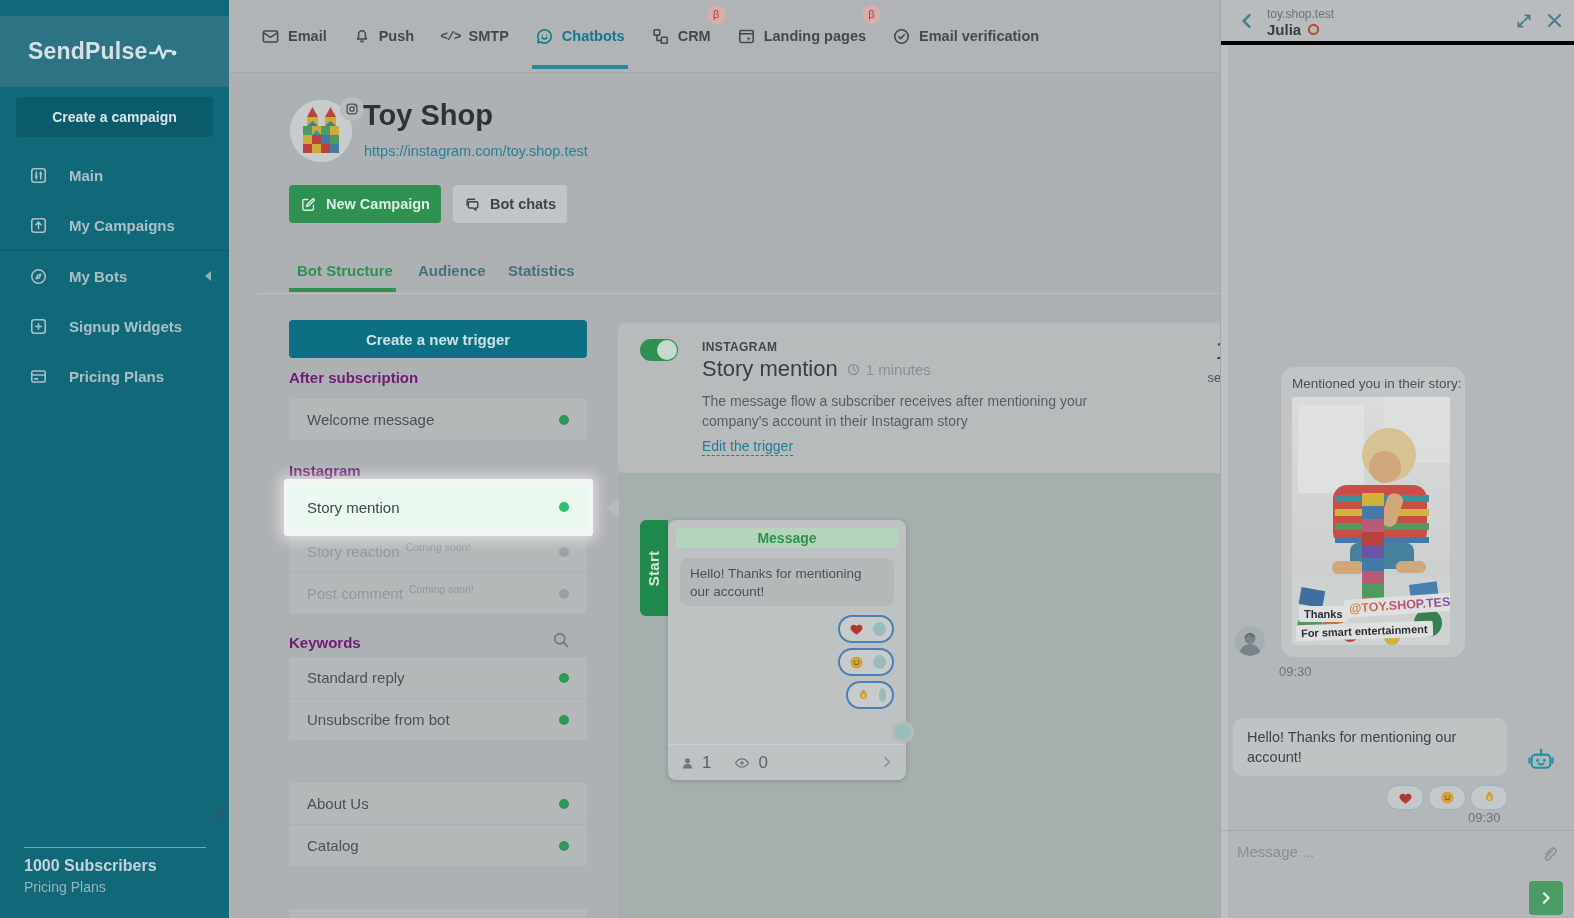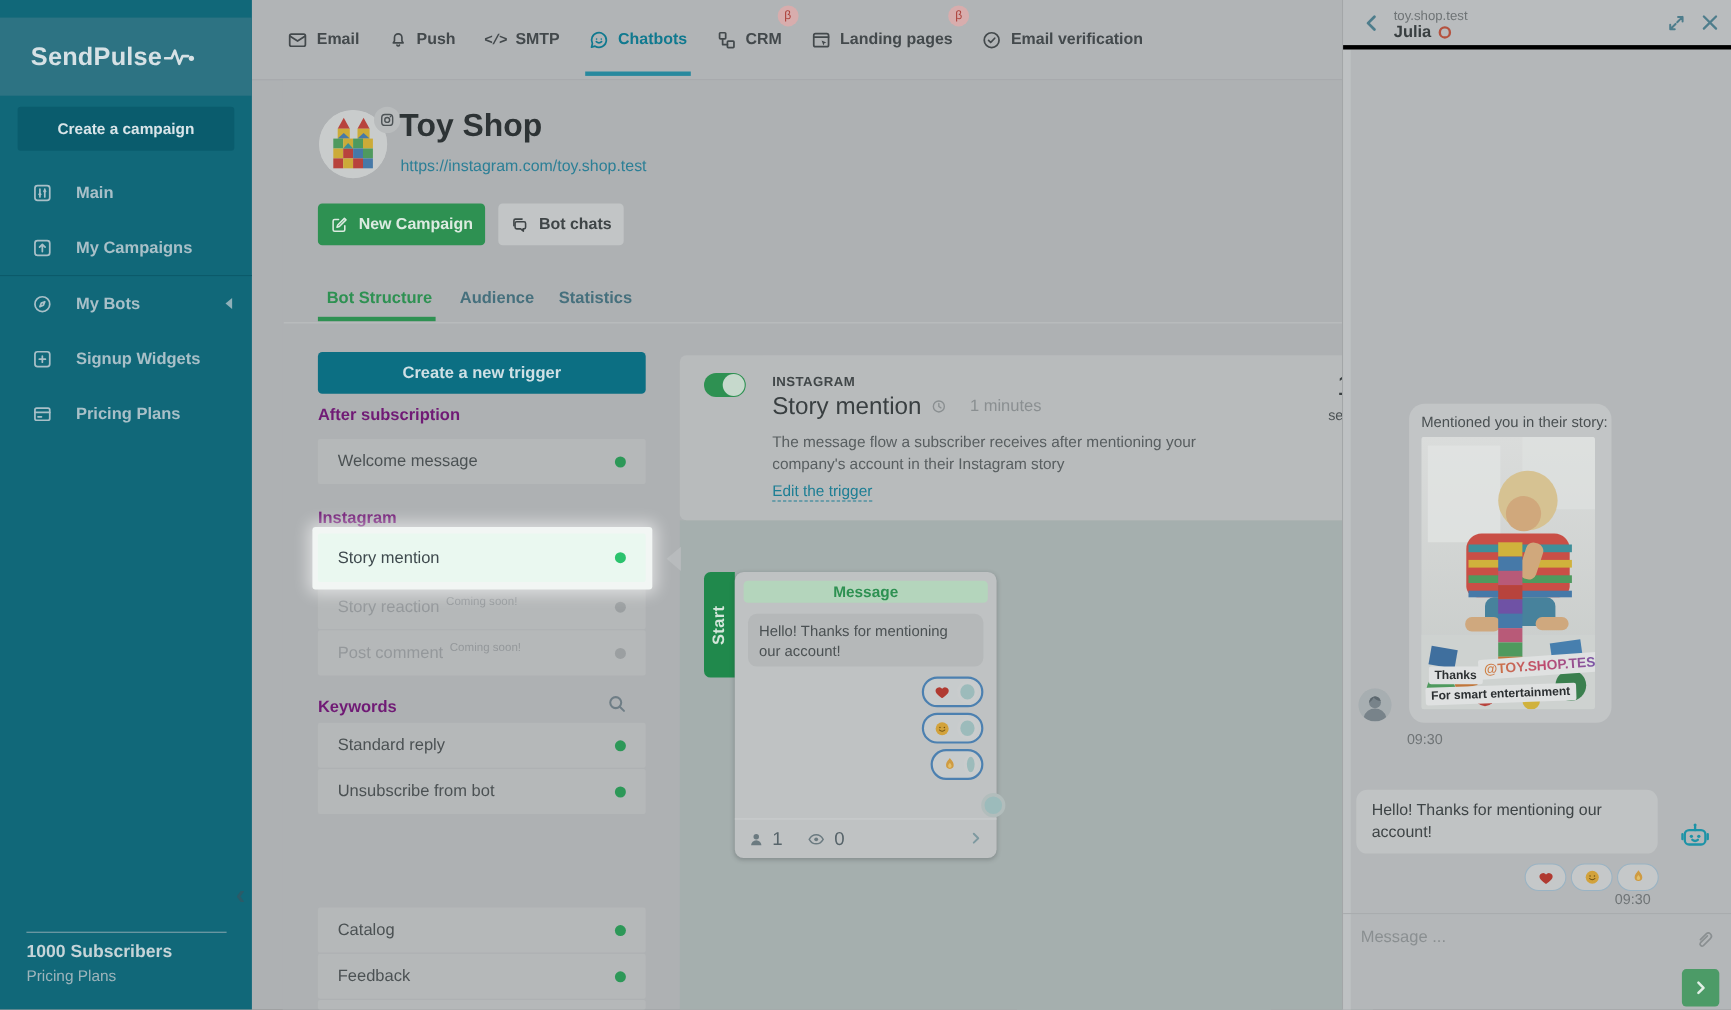--- a/index.html
+++ b/index.html
@@ -69,21 +69,21 @@
   .halo-arrow{position:absolute;left:349px;top:424px;width:0;height:0;border-top:11px solid transparent;
       border-bottom:11px solid transparent;border-right:13px solid #b8bbbd;}
   .kw-search{position:absolute;left:294px;top:557px;color:#6f7e86;cursor:pointer;}
 
   
   .tcard{position:absolute;left:361px;top:250px;width:630px;height:150px;background:#b8bbbc;border-radius:6px;}
   .toggle{position:absolute;left:22px;top:16px;width:38px;height:22px;border-radius:11px;background:#2e9152;cursor:pointer;}
   .toggle .knob{position:absolute;right:1px;top:1px;width:20px;height:20px;border-radius:50%;background:#c6d9cc;}
   .tc-channel{position:absolute;left:84px;top:17px;font-size:12px;font-weight:700;letter-spacing:.4px;color:#404648;}
   .tc-title{position:absolute;left:84px;top:33px;font-size:22px;color:#393f41;display:flex;align-items:center;gap:8px;}
-  .tc-delay{font-size:15px;color:#8a8f91;display:flex;align-items:center;gap:21px;}
+  .tc-delay{font-size:15px;color:#8a8f91;display:flex;align-items:center;gap:5px;}
   .tc-desc{position:absolute;left:84px;top:68px;width:430px;font-size:14px;line-height:1.45;color:#585e60;}
   .tc-edit{position:absolute;left:84px;top:115px;font-size:14px;color:#1d7e94;border-bottom:1px dashed #1d7e94;
       padding-bottom:1px;cursor:pointer;text-align:right;}
   .tc-count{position:absolute;right:18px;top:12px;font-size:26px;color:#393f41;}
   .tc-sent{position:absolute;right:16px;top:47px;font-size:13px;color:#4b5153;}
 
   
   .start-tab{position:absolute;left:383px;top:447px;width:28px;height:96px;background:#20894c;
       border-radius:6px 0 0 6px;display:flex;align-items:center;justify-content:center;}
   .start-tab span{transform:rotate(-90deg);color:#d4e6da;font-size:15px;font-weight:700;letter-spacing:.3px;}
@@ -380,26 +380,26 @@
         </svg>
     </div>
     <div class="row" style="left:32px;top:584px">
       <span>Standard reply</span>
         <span class="dot"></span>
     </div>
     <div class="row" style="left:32px;top:626px">
       <span>Unsubscribe from bot</span>
         <span class="dot"></span>
     </div>
+    <div class="row" style="left:32px;top:710px">
+      <span>About Us</span>
+        <span class="dot"></span>
+    </div>
     <div class="row" style="left:32px;top:752px">
       <span>Catalog</span>
-        <span class="dot"></span>
-    </div>
-    <div class="row" style="left:32px;top:794px">
-      <span>Feedback</span>
         <span class="dot"></span>
     </div>
     <div class="row" style="left:32px;top:836px;height:9px"></div>
 
     <div class="tcard">
       <div class="toggle">
           <div class="knob"></div>
         </div>
       <div class="tc-channel">INSTAGRAM</div>
       <div class="tc-title">

